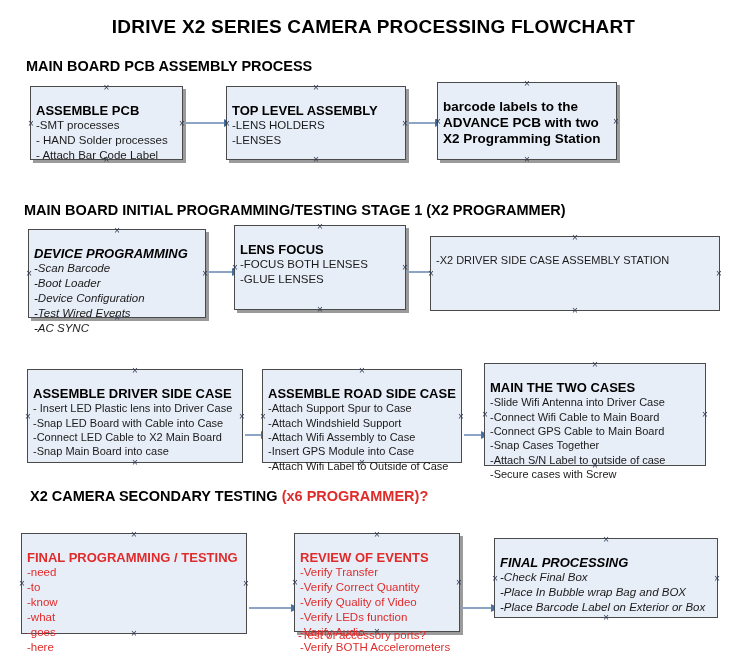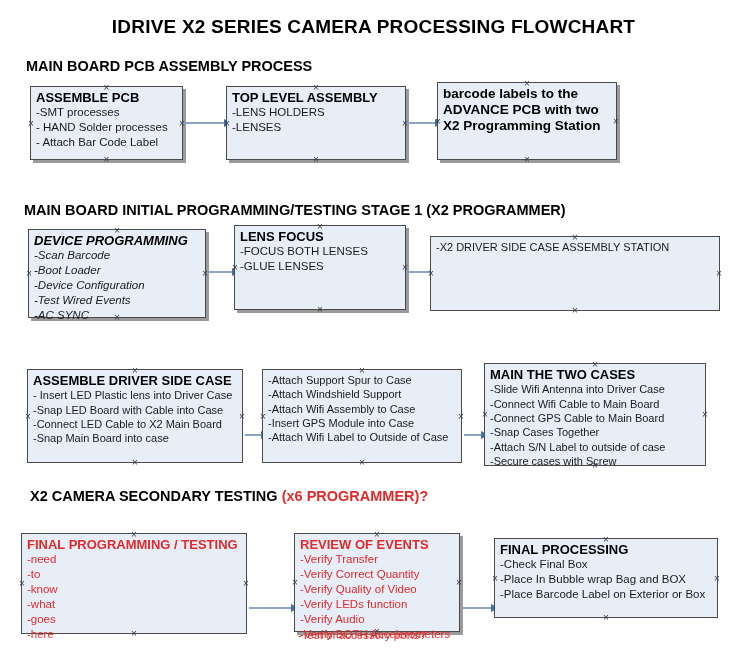--- a/index.html
+++ b/index.html
@@ -47,21 +47,21 @@
     box-sizing: border-box;
     background: #e8eef8;
     border: 1px solid #4a4a4a;
     box-shadow: 3px 3px 0 0 #9b9b9b;
     overflow: visible;
   }
   .node.noshadow {
     box-shadow: none;
   }
   .node-inner {
-    padding: 3px 4px 2px 5px;
+    padding: 16px 4px 2px 5px;
   }
   .node-title {
     font-size: 13px;
     font-weight: bold;
     color: #000000;
     line-height: 1.18;
     white-space: nowrap;
   }
   .node-line {
     font-size: 11.5px;
@@ -221,20 +221,21 @@
     <span class="handle" style="left:50%; top:0;"></span>
     <span class="handle" style="left:50%; top:100%;"></span>
     <span class="handle" style="left:0; top:50%;"></span>
     <span class="handle" style="left:100%; top:50%;"></span>
   </div>
 
   <div class="conn" style="left:245px; top:434px; width:17px;"></div>
 
   <div class="node noshadow l-sm" style="left:262px; top:369px; width:200px; height:94px;">
     <div class="node-inner">
+      <div class="node-title">ASSEMBLE ROAD SIDE CASE</div>
       <div class="node-line">-Attach Support Spur to Case</div>
       <div class="node-line">-Attach Windshield Support</div>
       <div class="node-line">-Attach Wifi Assembly to Case</div>
       <div class="node-line">-Insert GPS Module into Case</div>
       <div class="node-line">-Attach Wifi Label to Outside of Case</div>
     </div>
     <span class="handle" style="left:50%; top:0;"></span>
     <span class="handle" style="left:50%; top:100%;"></span>
     <span class="handle" style="left:0; top:50%;"></span>
     <span class="handle" style="left:100%; top:50%;"></span>
@@ -293,21 +294,21 @@
     <span class="handle" style="left:50%; top:0;"></span>
     <span class="handle" style="left:50%; top:100%;"></span>
     <span class="handle" style="left:0; top:50%;"></span>
     <span class="handle" style="left:100%; top:50%;"></span>
   </div>
 
   <div class="overflow-line" style="left:298px; top:629px;">-Test of accessory ports?</div>
 
   <div class="conn" style="left:462px; top:607px; width:30px;"></div>
 
-  <div class="node noshadow" style="left:494px; top:538px; width:224px; height:80px;">
+  <div class="node noshadow" style="left:494px; top:538px; width:224px; height:80px;font-style:italic;">
     <div class="node-inner">
       <div class="node-title">FINAL PROCESSING</div>
       <div class="node-line"> -Check Final Box</div>
       <div class="node-line">-Place In Bubble wrap Bag and BOX</div>
       <div class="node-line">-Place Barcode Label on Exterior or Box</div>
     </div>
     <span class="handle" style="left:50%; top:0;"></span>
     <span class="handle" style="left:50%; top:100%;"></span>
     <span class="handle" style="left:0; top:50%;"></span>
     <span class="handle" style="left:100%; top:50%;"></span>

